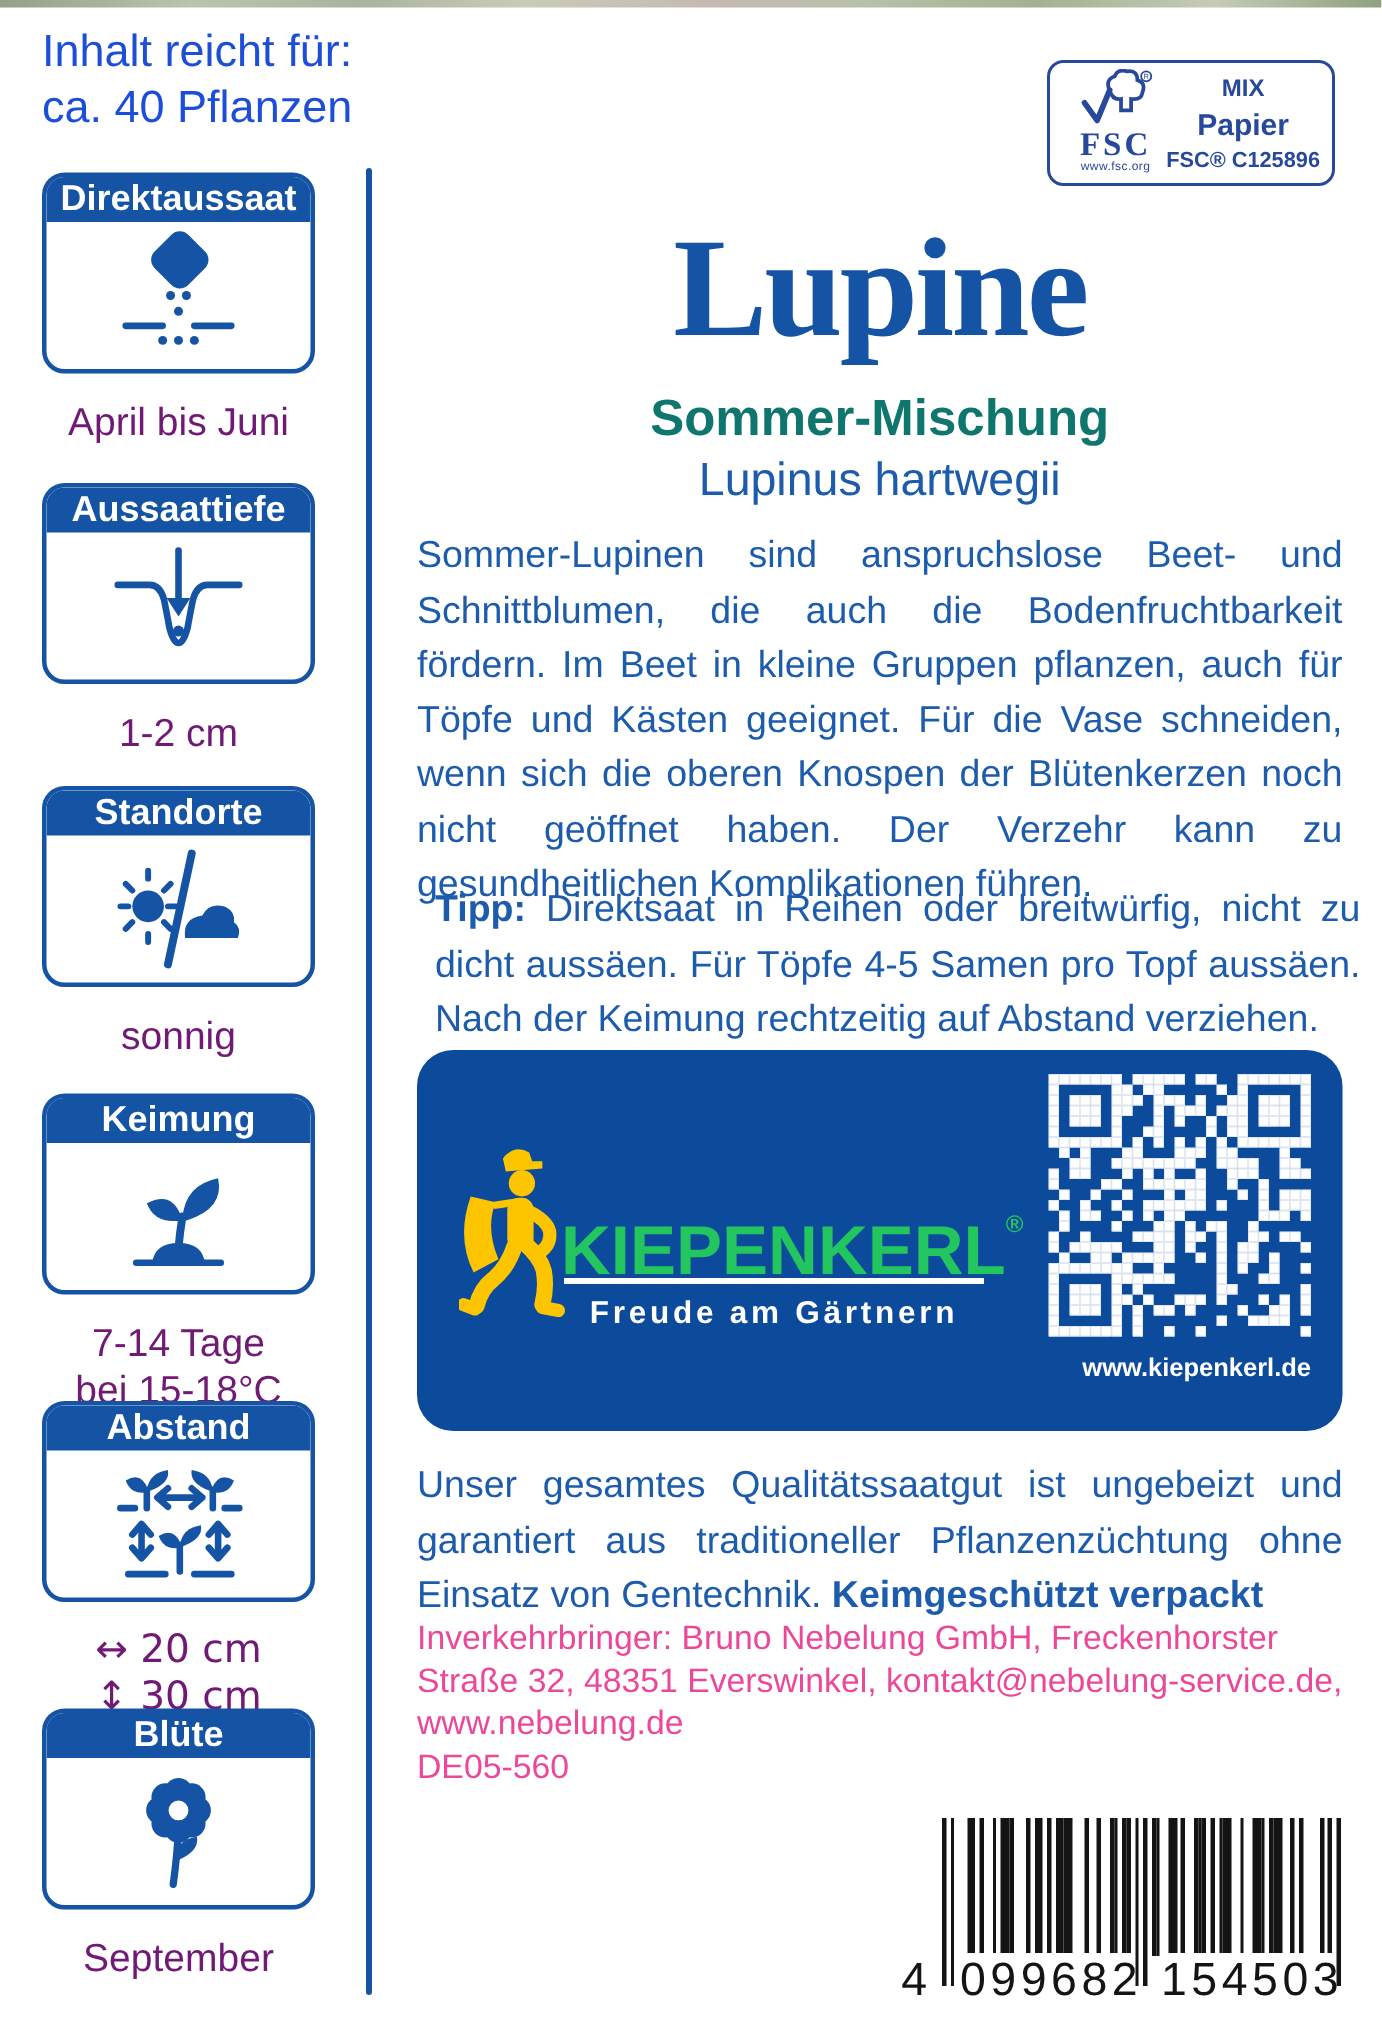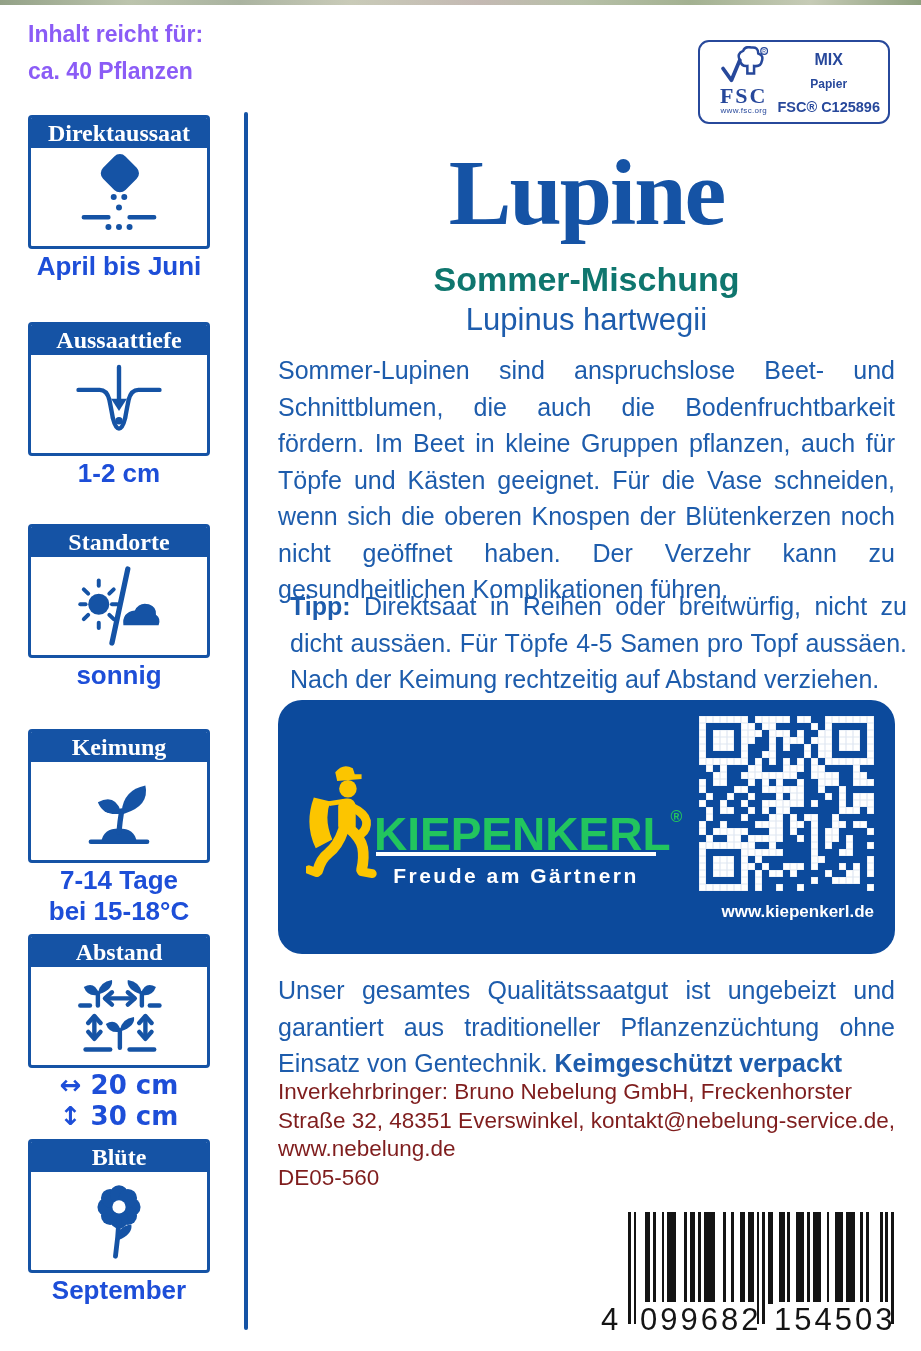--- a/index.html
+++ b/index.html
@@ -6,41 +6,41 @@
   html,body { width:921px; height:1351px; }
   body {
     position:relative; background:#ffffff; overflow:hidden;
     font-family:"Liberation Sans", sans-serif; color:#1d5cac;
   }
   
   .photo-strip{ position:absolute; left:0; top:0; width:921px; height:5px;
     background:linear-gradient(90deg,#93a187,#bcc4ad 14%,#aab3a0 26%,#c9cbb8 38%,#c4b9b3 52%,#b7c0a8 63%,#a3b191 75%,#c6cbb6 88%,#8fa07f);
   }
   
-  .top-note{ position:absolute; left:28px; top:16px; font-size:23px; line-height:37px; font-weight:700; color:#8b5cf6;}
+  .top-note{ position:absolute; left:28px; top:16px; font-size:30px; line-height:37px; font-weight:400; color:#1d4ed8;}
   
   .fsc{ position:absolute; left:698px; top:40px; width:192px; height:84px;
     border:2.5px solid #27489b; border-radius:11px; display:flex; color:#27489b; background:#fff; padding:4px 8px 4px 10px;}
   .fsc-left{ width:84px; display:flex; flex-direction:column; align-items:center; justify-content:flex-start;}
   .fsc-left svg{ display:block; }
   .fsc-acronym{ font-family:"Liberation Serif", serif; font-weight:bold; font-size:22px; line-height:20px; letter-spacing:2px;}
   .fsc-url{ font-size:8px; line-height:10px; letter-spacing:.3px;}
   .fsc-right{ flex:1; display:flex; flex-direction:column; align-items:center; justify-content:space-between; padding:5px 0 3px 0; font-weight:bold;}
   .fsc-grade{ font-size:16px;}
-  .fsc-material{ font-size:12px;}
+  .fsc-material{ font-size:20px;}
   .fsc-license{ font-size:14.5px; white-space:nowrap;}
   
   .divider{ position:absolute; left:244px; top:112px; width:3.5px; height:1218px; background:#1553a5; border-radius:2px;}
   
   .info{ position:absolute; left:28px; width:182px; text-align:center;}
-  .info-box{ width:182px; height:134px; border:3.5px solid #1553a5; border-radius:4px; overflow:hidden; background:#fff;font-family:Liberation Serif, serif;}
+  .info-box{ width:182px; height:134px; border:3.5px solid #1553a5; border-radius:15px; overflow:hidden; background:#fff;}
   .info-head{ background:#1553a5; color:#fff; font-weight:bold; font-size:24px; line-height:30px; height:30px;}
   .info-icon{ height:97px; display:flex; align-items:center; justify-content:center;}
   .info-icon svg{ width:88px; height:88px;}
-  .caption{ margin-top:2px; font-size:26px; line-height:31px; font-weight:700; color:#1d4ed8;}
+  .caption{ margin-top:17px; font-size:26px; line-height:31px; font-weight:400; color:#701a75;}
   .caption .arrowline{ font-family:"DejaVu Sans", sans-serif;}
   #info-0{top:115px;} #info-1{top:322px;} #info-2{top:524px;}
   #info-3{top:729px;} #info-4{top:934px;} #info-5{top:1139px;}
   
   .main-title{ position:absolute; left:278px; top:140px; width:617px; text-align:center;
     font-family:"Liberation Serif", serif; font-weight:bold; font-size:94px; line-height:104px; letter-spacing:-2px; color:#1553a5;}
   .main-subtitle{ position:absolute; left:278px; top:260px; width:617px; text-align:center;
     font-weight:bold; font-size:34px; color:#0f766e;}
   .main-botanical{ position:absolute; left:278px; top:302px; width:617px; text-align:center;
     font-size:31px; font-weight:400; color:#1d5cac;}
@@ -56,21 +56,21 @@
   .brand-word sup{ font-size:16px; vertical-align:28px;}
   .brand-rule{ position:absolute; left:98px; top:152px; width:280px; height:3.5px; background:#ffffff;}
   .brand-slogan{ position:absolute; left:98px; top:164px; width:280px; text-align:center; color:#ffffff;
     font-weight:bold; font-size:21px; letter-spacing:2.5px; white-space:nowrap;}
   .qr{ position:absolute; left:421px; top:16px; width:175px; height:175px; display:flex; flex-wrap:wrap;}
   .qr-mod{ width:7px; height:7px;}
   .qr-mod.on{ background:#ffffff; box-shadow:inset 0 0 0 0.6px #dfe7f2;}
   .brand-site{ position:absolute; right:21px; top:202px; color:#ffffff; font-weight:bold; font-size:17px;}
   
   .quality{ position:absolute; left:278px; top:972px; width:617px;}
-  .distributor{ position:absolute; left:278px; top:1078px; width:617px; font-size:22.5px; line-height:28.5px; font-weight:500; color:#7f1d1d;}
+  .distributor{ position:absolute; left:278px; top:1078px; width:617px; font-size:22.5px; line-height:28.5px; font-weight:500; color:#ec4899;}
   
   .barcode{ position:absolute; left:596px; top:1212px; width:302px; height:128px; background:#fff;}
   .bc-bars{ position:absolute; left:32px; top:0; display:flex; align-items:flex-start;}
   .bc-mod{ width:2.8px;}
   .bc-mod.bar{ background:#141414;}
   .bc-digits span{ position:absolute; top:90px; font-size:31px; font-weight:500; color:#141414; background:#fff; letter-spacing:3px; text-align:center;}
   .bc-first{ left:0; width:30px;}
   .bc-left{ left:44px; width:114px;}
   .bc-right{ left:178px; width:114px;}
   svg .st{ stroke:#1553a5; stroke-width:5; fill:none; stroke-linecap:round; stroke-linejoin:round;}

